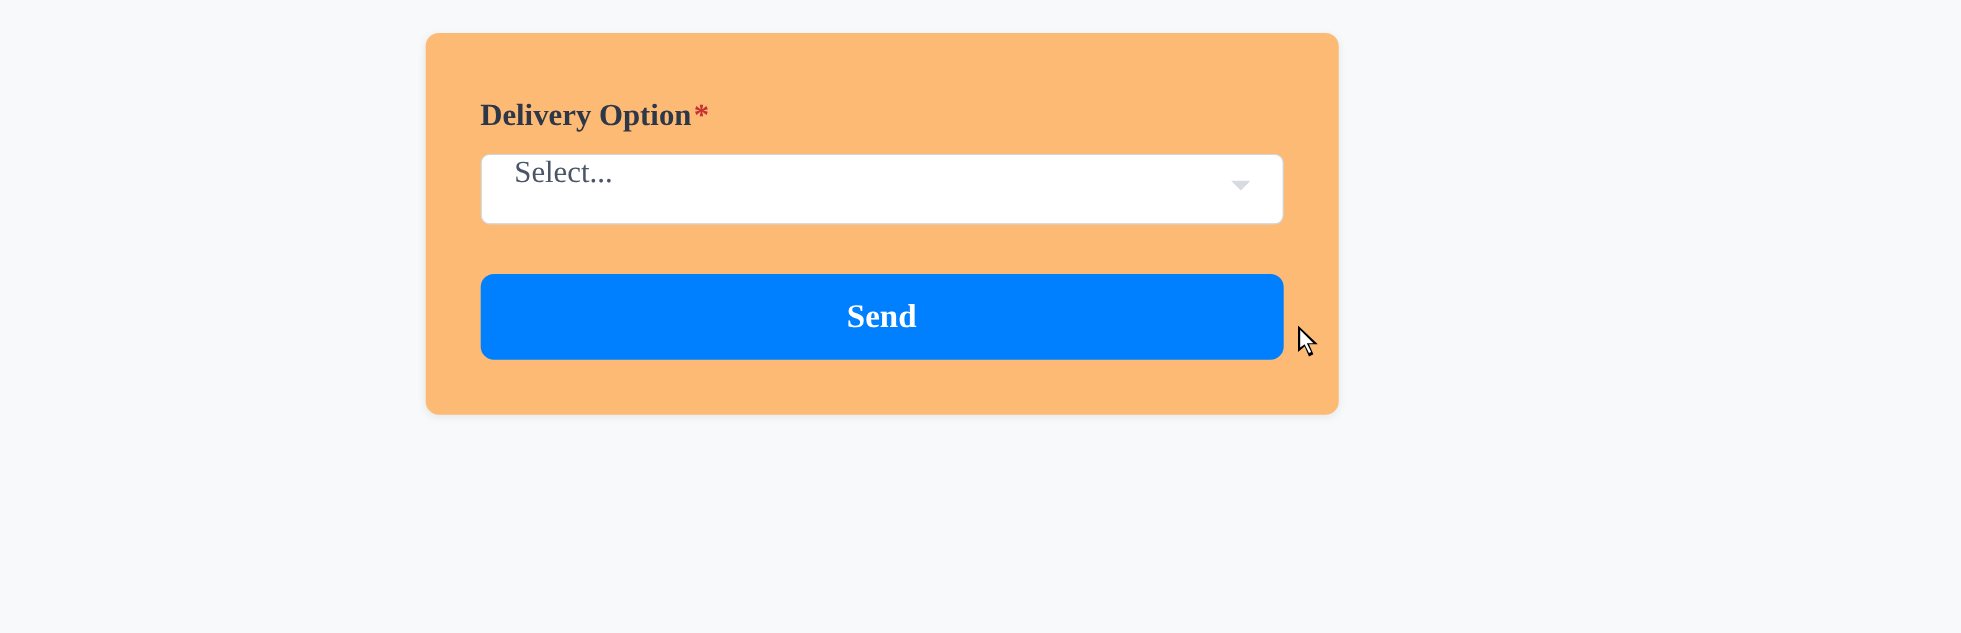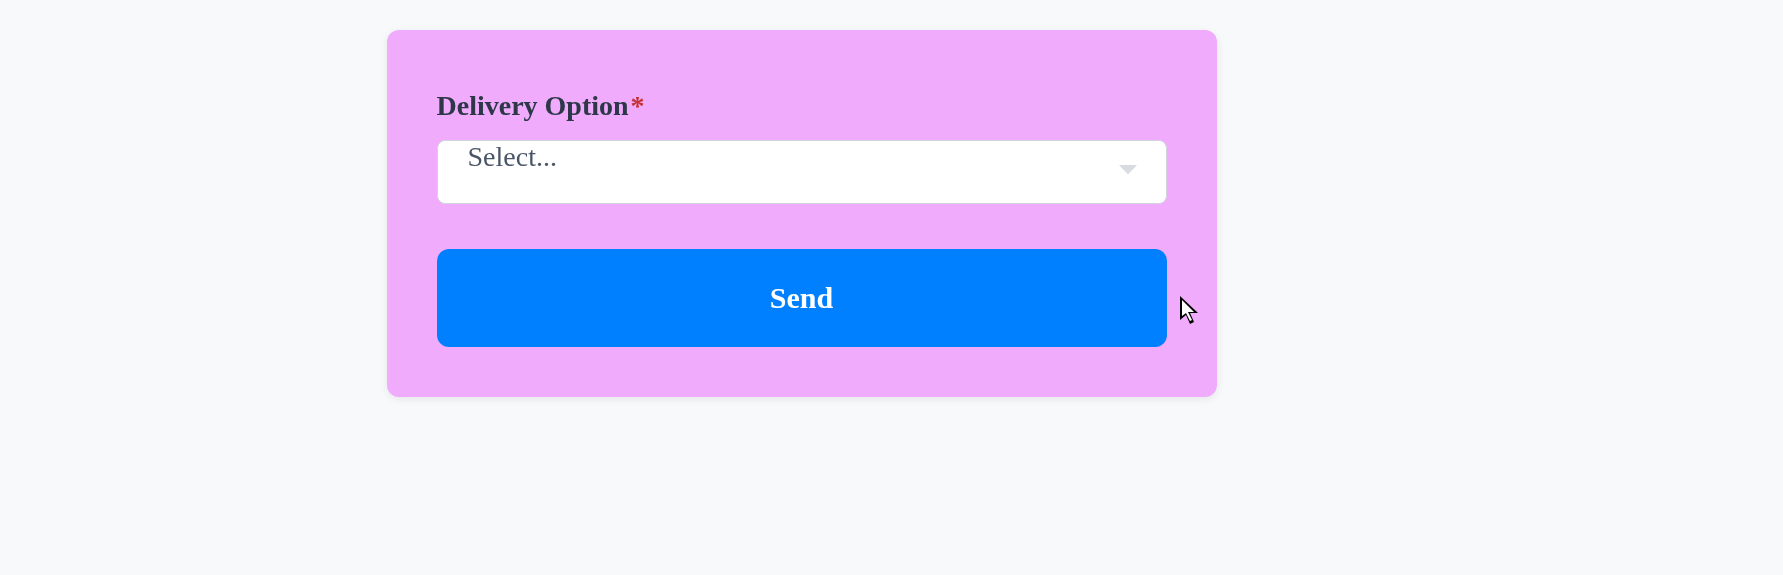--- a/index.html
+++ b/index.html
@@ -13,21 +13,21 @@
       font-family: Georgia, 'Times New Roman', serif;
       width: 1783px;
       height: 575px;
       display: flex;
       justify-content: center;
       align-items: flex-start;
       padding-top: 30px;
     }
     
     .card {
-      background-color: #f0abfc;
+      background-color: #fdba74;
       border-radius: 12px;
       box-shadow: 0 2px 8px rgba(0, 0, 0, 0.08);
       width: 830px;
       padding: 60px 50px 50px 50px;
       margin-left: -180px;
     }
     
     .field-label {
       font-size: 28px;
       font-weight: 600;
@@ -70,21 +70,21 @@
     .chevron-icon {
       position: absolute;
       right: 30px;
       top: 50%;
       transform: translateY(-50%);
       pointer-events: none;
     }
     
     .send-button {
       width: 100%;
-      height: 98px;
+      height: 78px;
       background-color: #0080ff;
       color: #ffffff;
       border: none;
       border-radius: 12px;
       font-size: 30px;
       font-weight: 700;
       font-family: Georgia, 'Times New Roman', serif;
       cursor: pointer;
     }
     

